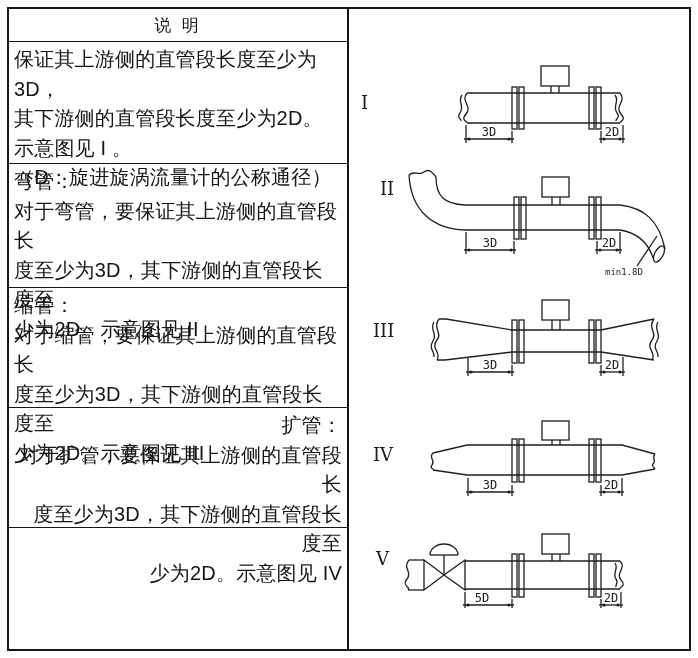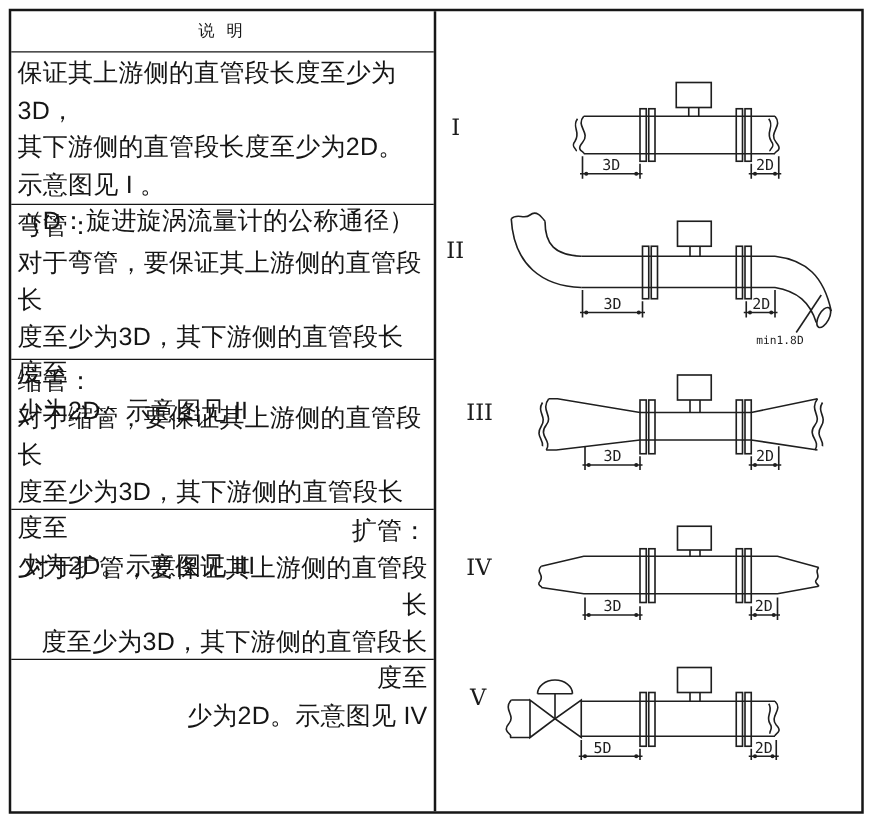--- a/index.html
+++ b/index.html
@@ -1,21 +1,21 @@
 <!DOCTYPE html>
 <html><head>
 <meta charset="utf-8">
 <style>
   html,body{margin:0;padding:0;background:#ffffff;}
   body{width:698px;height:658px;position:relative;font-family:"Liberation Sans","DejaVu Sans",sans-serif;color:#151515;}
   .tbl{position:absolute;left:7px;top:7px;width:684px;height:644px;border:2px solid #161616;box-sizing:border-box;display:flex;background:#fff;}
   .col-left{width:340px;box-sizing:border-box;border-right:2px solid #161616;display:flex;flex-direction:column;}
   .col-right{flex:1;position:relative;display:flex;flex-direction:column;padding-top:33px;box-sizing:border-box;}
   .cell{box-sizing:border-box;border-bottom:1.5px solid #161616;}
-  .cell.header{height:33px;display:flex;align-items:center;justify-content:center;font-size:13px;letter-spacing:3px;}
+  .cell.header{height:33px;display:flex;align-items:center;justify-content:center;font-size:17px;letter-spacing:3px;}
   .cell.r0{height:122px;}
   .cell.r1{height:124px;}
   .cell.r2{height:120px;}
   .cell.r3{height:120px;text-align:right;}
   .cell.r4{flex:1;border-bottom:none;}
   .row-text{padding:3px 5px 0 5px;font-size:20px;line-height:29.5px;white-space:pre-line;letter-spacing:0.2px;}
   .diag{position:relative;width:100%;}
   .diag.d1{height:122px;}
   .diag.d2{height:124px;}
   .diag.d3{height:120px;}
@@ -102,21 +102,21 @@
             <line x1="274" y1="83" x2="274" y2="101"></line>
           <line x1="250" y1="97" x2="276" y2="97"></line>
           <circle class="dot" cx="255" cy="97" r="1.6"></circle>
             <circle class="dot" cx="271" cy="97" r="1.6"></circle>
           <text class="dimtext" x="263" y="94" text-anchor="middle">2D</text>
         </g>
       </svg>
     </div>
 
     <div class="diag d2">
-      <span class="roman" style="left:8px;top:14px;margin-top:12px;">II</span>
+      <span class="roman" style="left:31px;top:14px;">II</span>
       <svg width="340" height="124" viewBox="0 0 340 124">
         <g>
           <path d="M116,41 H271"></path>
             <path d="M116,66 H271"></path>
         </g>
         <g>
           <path d="M116,66 C85,65 62,48 60,11"></path>
           <path d="M116,41 C95,40 87,32 87,13"></path>
           <path d="M60,11 C65,6 70,12 75,8 C80,4 84,9 87,13"></path>
         </g>

